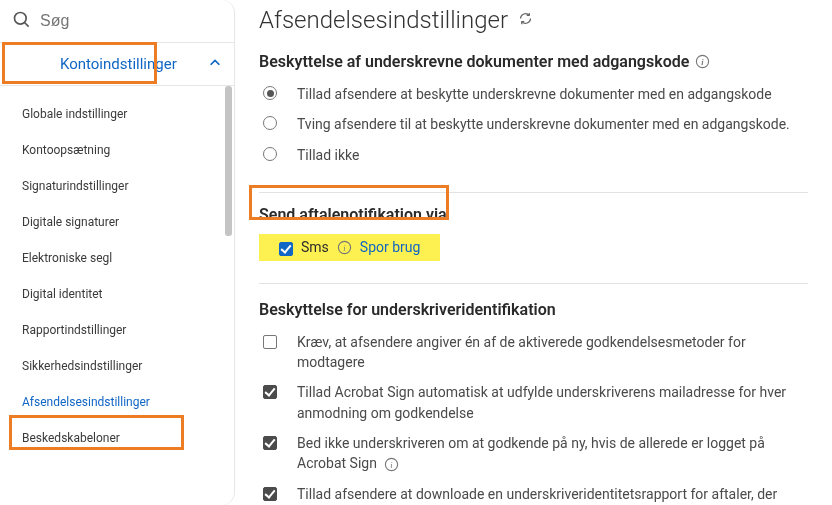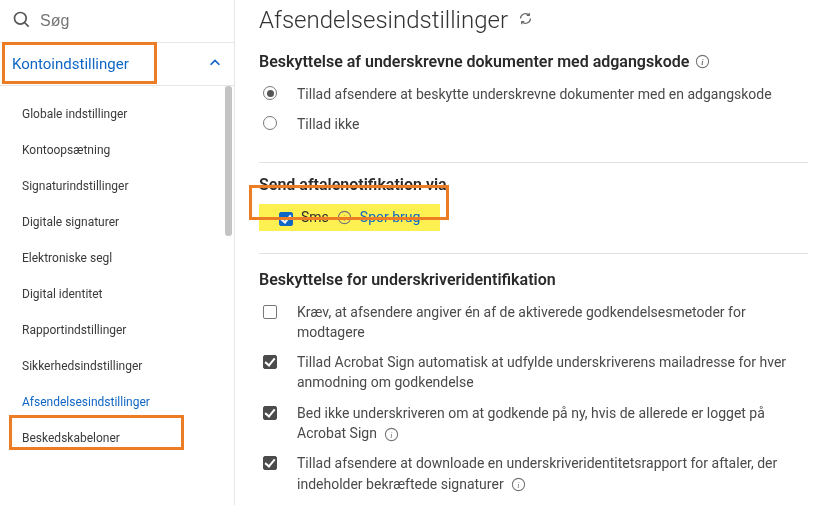--- a/index.html
+++ b/index.html
@@ -21,20 +21,21 @@
     position: relative;
   }
   
   .sidebar {
     width: 235px;
     flex: 0 0 235px;
     border-right: 1px solid #e6e6e6;
     display: flex;
     flex-direction: column;
     background: #fff;
+    border-radius: 13px;
   }
   .search-row {
     display: flex;
     align-items: center;
     gap: 8px;
     padding: 6px 12px;
     height: 42px;
   }
   .search-row svg { width: 20px; height: 20px; stroke: #555; fill: none; stroke-width: 2; }
   .search-input {
@@ -51,20 +52,21 @@
     justify-content: space-between;
     padding: 12px 12px 12px 12px;
     border-top: 1px solid #e6e6e6;
     border-bottom: 1px solid #e6e6e6;
     position: relative;
   }
   .section-header-title {
     color: #1066c5;
     font-size: 15px;
     font-weight: 400;
+    margin-left: 48px;
   }
   .chevron { width: 14px; height: 14px; }
   .chevron polyline { fill: none; stroke: #1066c5; stroke-width: 2; }
   .nav-scroll {
     position: relative;
     flex: 1 1 auto;
     overflow: hidden;
   }
   .nav-items {
     padding: 10px 0 0 0;
@@ -228,20 +230,24 @@
             </svg>
         </span>
       </div>
       <div class="radio-list">
         <div class="radio-row">
           <span class="radio selected"></span>
           <span class="row-text">Tillad afsendere at beskytte underskrevne dokumenter med en adgangskode</span>
         </div>
         <div class="radio-row">
           <span class="radio"></span>
+          <span class="row-text">Tving afsendere til at beskytte underskrevne dokumenter med en adgangskode.</span>
+        </div>
+        <div class="radio-row">
+          <span class="radio"></span>
           <span class="row-text">Tillad ikke</span>
         </div>
       </div>
     </div>
 
     <hr class="hr">
 
     <div class="section-block" style="padding-top:4px;">
       <div class="section-title" style="margin-bottom:10px;">
         <span>Send aftalenotifikation via</span>

